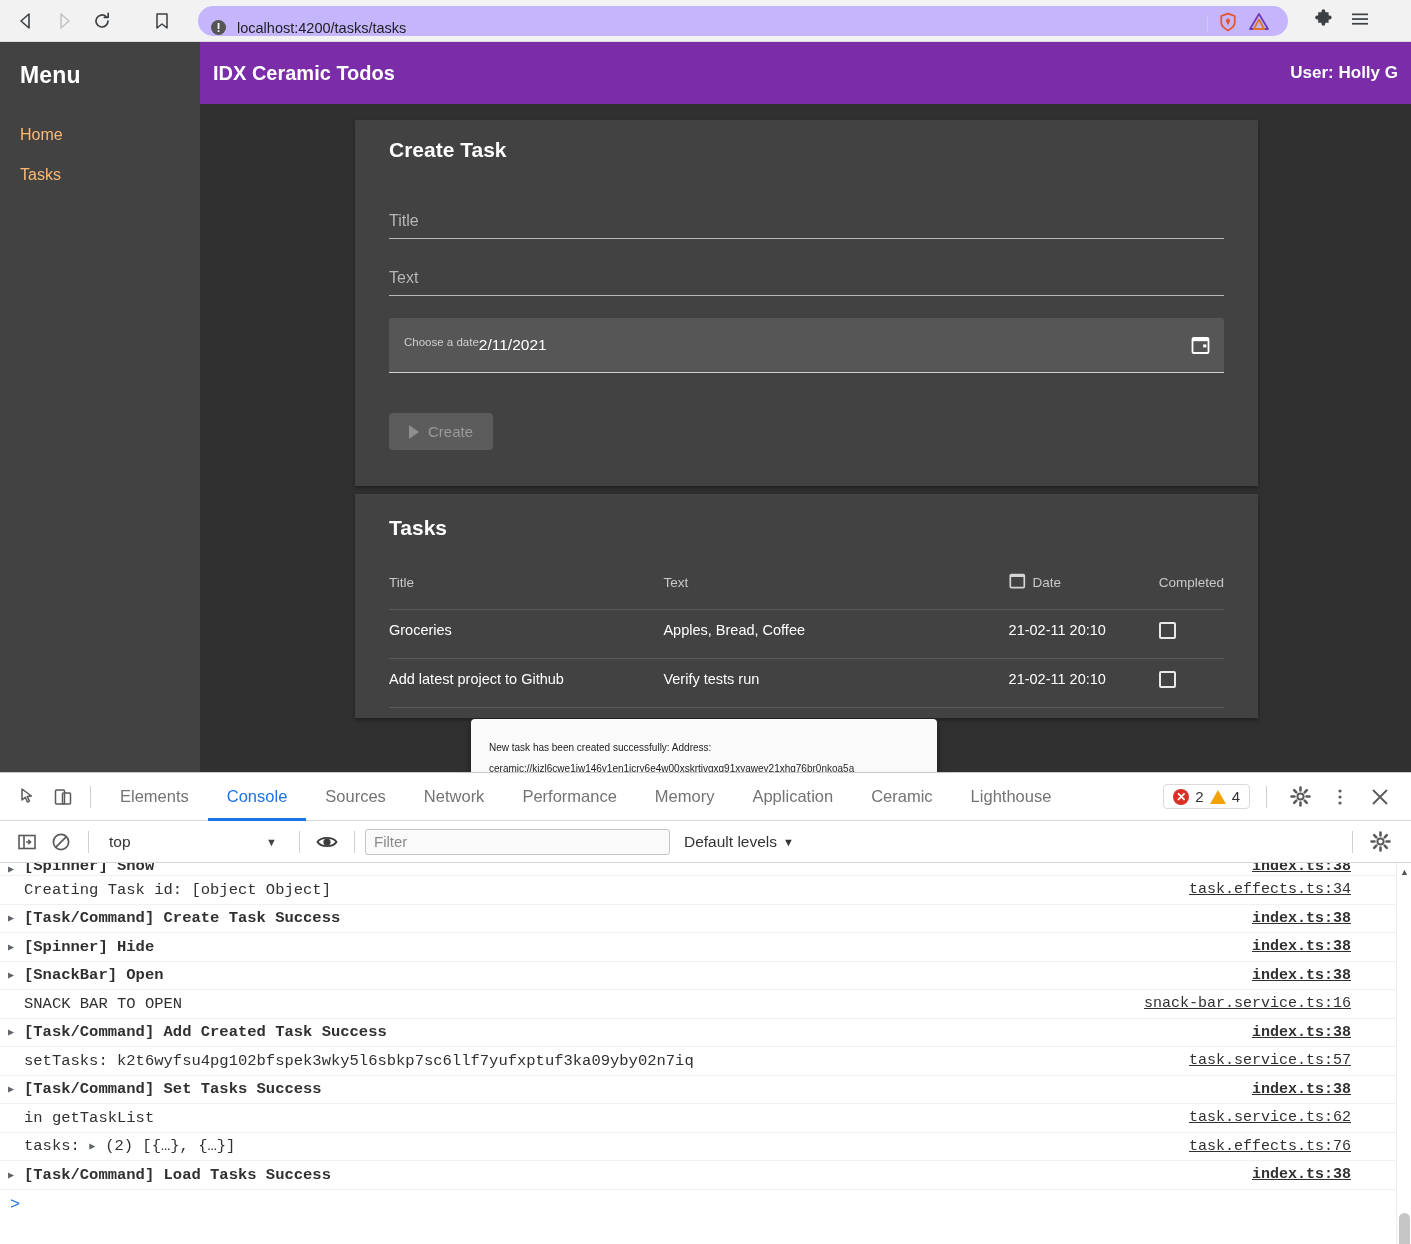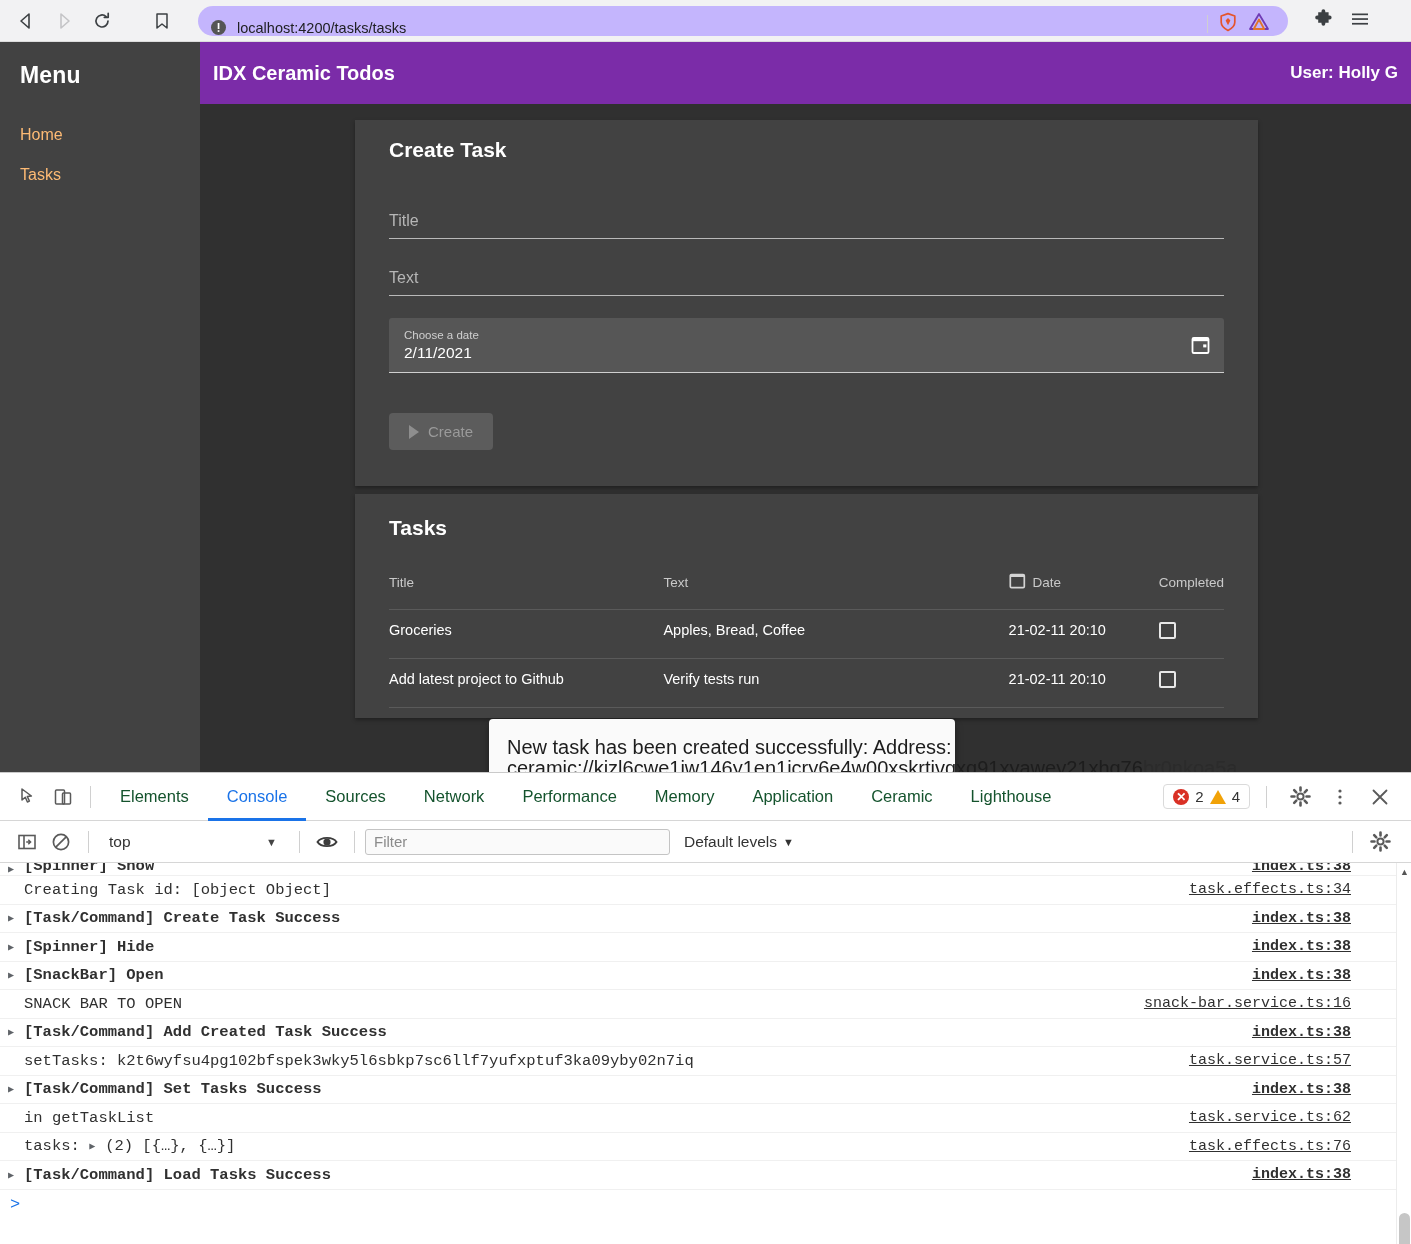--- a/index.html
+++ b/index.html
@@ -101,21 +101,21 @@
   .date-field {
     margin-top: 22px;
     height: 55px;
     background: #565656;
     border-bottom: 1px solid #cfcfcf;
     border-radius: 3px 3px 0 0;
     display: flex; align-items: center;
     padding: 0 14px 0 15px;
     position: relative;
   }
-  .date-inner { display: flex; flex-direction: column; justify-content: center; }
+  .date-inner { display: flex; flex-direction: row; justify-content: center; }
   .date-caption { font-size: 11.5px; color: #cfcfcf; line-height: 15px; }
   .date-value { font-size: 15.5px; color: #ffffff; line-height: 20px; }
   .date-icon { margin-left: auto; color: #fff; display: flex; }
 
   .create-btn {
     margin-top: 40px;
     background: #5c5c5c; color: #9a9a9a;
     border: none; border-radius: 4px;
     height: 37px; padding: 0 20px;
     display: inline-flex; align-items: center; gap: 9px;
@@ -149,26 +149,26 @@
   td.cell-done { vertical-align: top; padding-top: 10px; }
   .chk {
     width: 17px; height: 17px; border: 2px solid #e8e8e8; border-radius: 2px;
     display: inline-block; cursor: pointer;
   }
   .col-title { width: 285px; }
   .col-text  { width: 360px; }
   .col-date  { width: 155px; }
 
   .snackbar {
-    position: absolute; left: 489px; top: 677px;
+    position: absolute; left: 471px; top: 677px;
     width: 466px; height: 69px;
     background: #fafafa; color: #1d1d1d;
     border-radius: 4px;
     box-shadow: 0 3px 5px -1px rgba(0,0,0,.3), 0 6px 10px 0 rgba(0,0,0,.22);
-    font-size: 20px; line-height: 21px;
+    font-size: 10px; line-height: 21px;
     padding: 18px 0 0 18px;
     white-space: nowrap;
     overflow: visible;
   }
   .snackbar .ov { color: #2b2b2b; }
 
   
   .devtools {
     position: absolute; left: 0; top: 772px; width: 1411px; height: 472px;
     background: #ffffff;
@@ -181,21 +181,21 @@
     padding-left: 12px;
   }
   .dt-icon-btn {
     width: 34px; height: 34px; display: flex; align-items: center; justify-content: center;
     color: #5a5a5a; cursor: pointer;
   }
   .dt-vsep { width: 1px; height: 22px; background: #d0d0d0; margin: 0 10px; }
   .dt-tabs { display: flex; align-items: center; height: 48px; }
   .dt-tab {
     padding: 0 19px; height: 48px; display: flex; align-items: center;
-    font-size: 16.5px; color: #14532d; cursor: pointer;
+    font-size: 16.5px; color: #737373; cursor: pointer;
   }
   .dt-tab.active { color: #1a73e8; box-shadow: inset 0 -3px 0 #1a73e8; }
   .dt-right { margin-left: auto; display: flex; align-items: center; padding-right: 14px; gap: 6px; }
   .issue-pill {
     display: flex; align-items: center; gap: 6px;
     border: 1px solid #dadada; border-radius: 4px;
     padding: 3px 9px; font-size: 15px; color: #333;
   }
   .err-dot {
     width: 16px; height: 16px; border-radius: 50%; background: #d93025;

